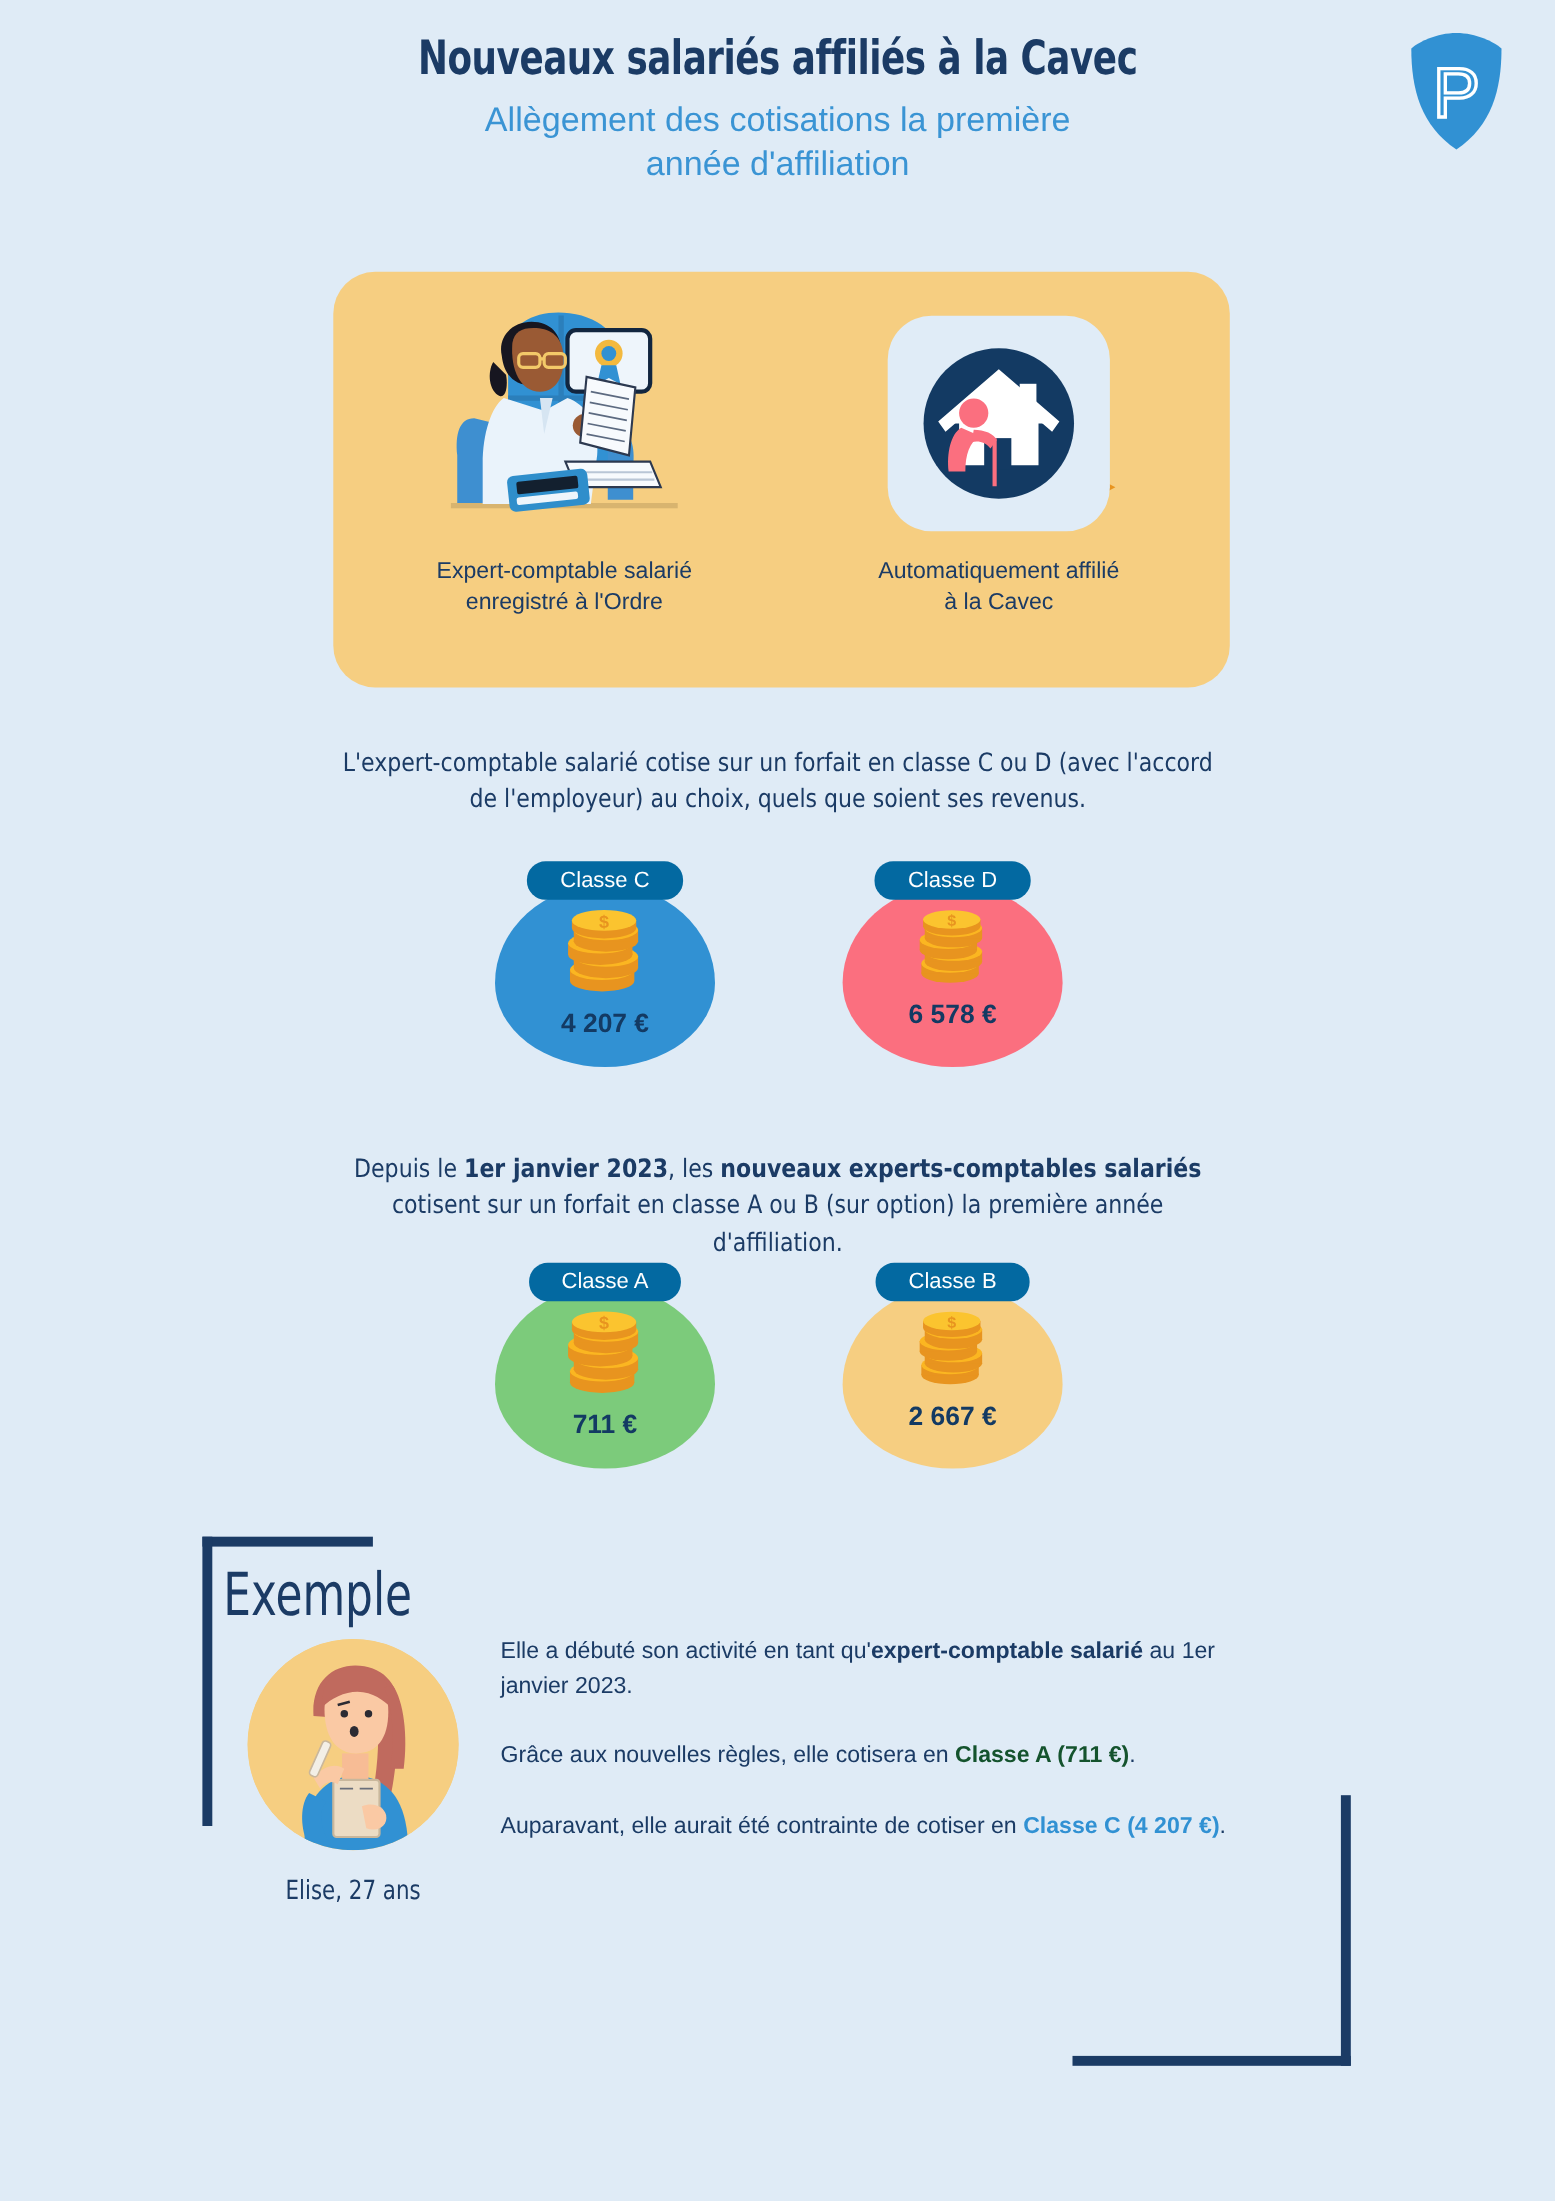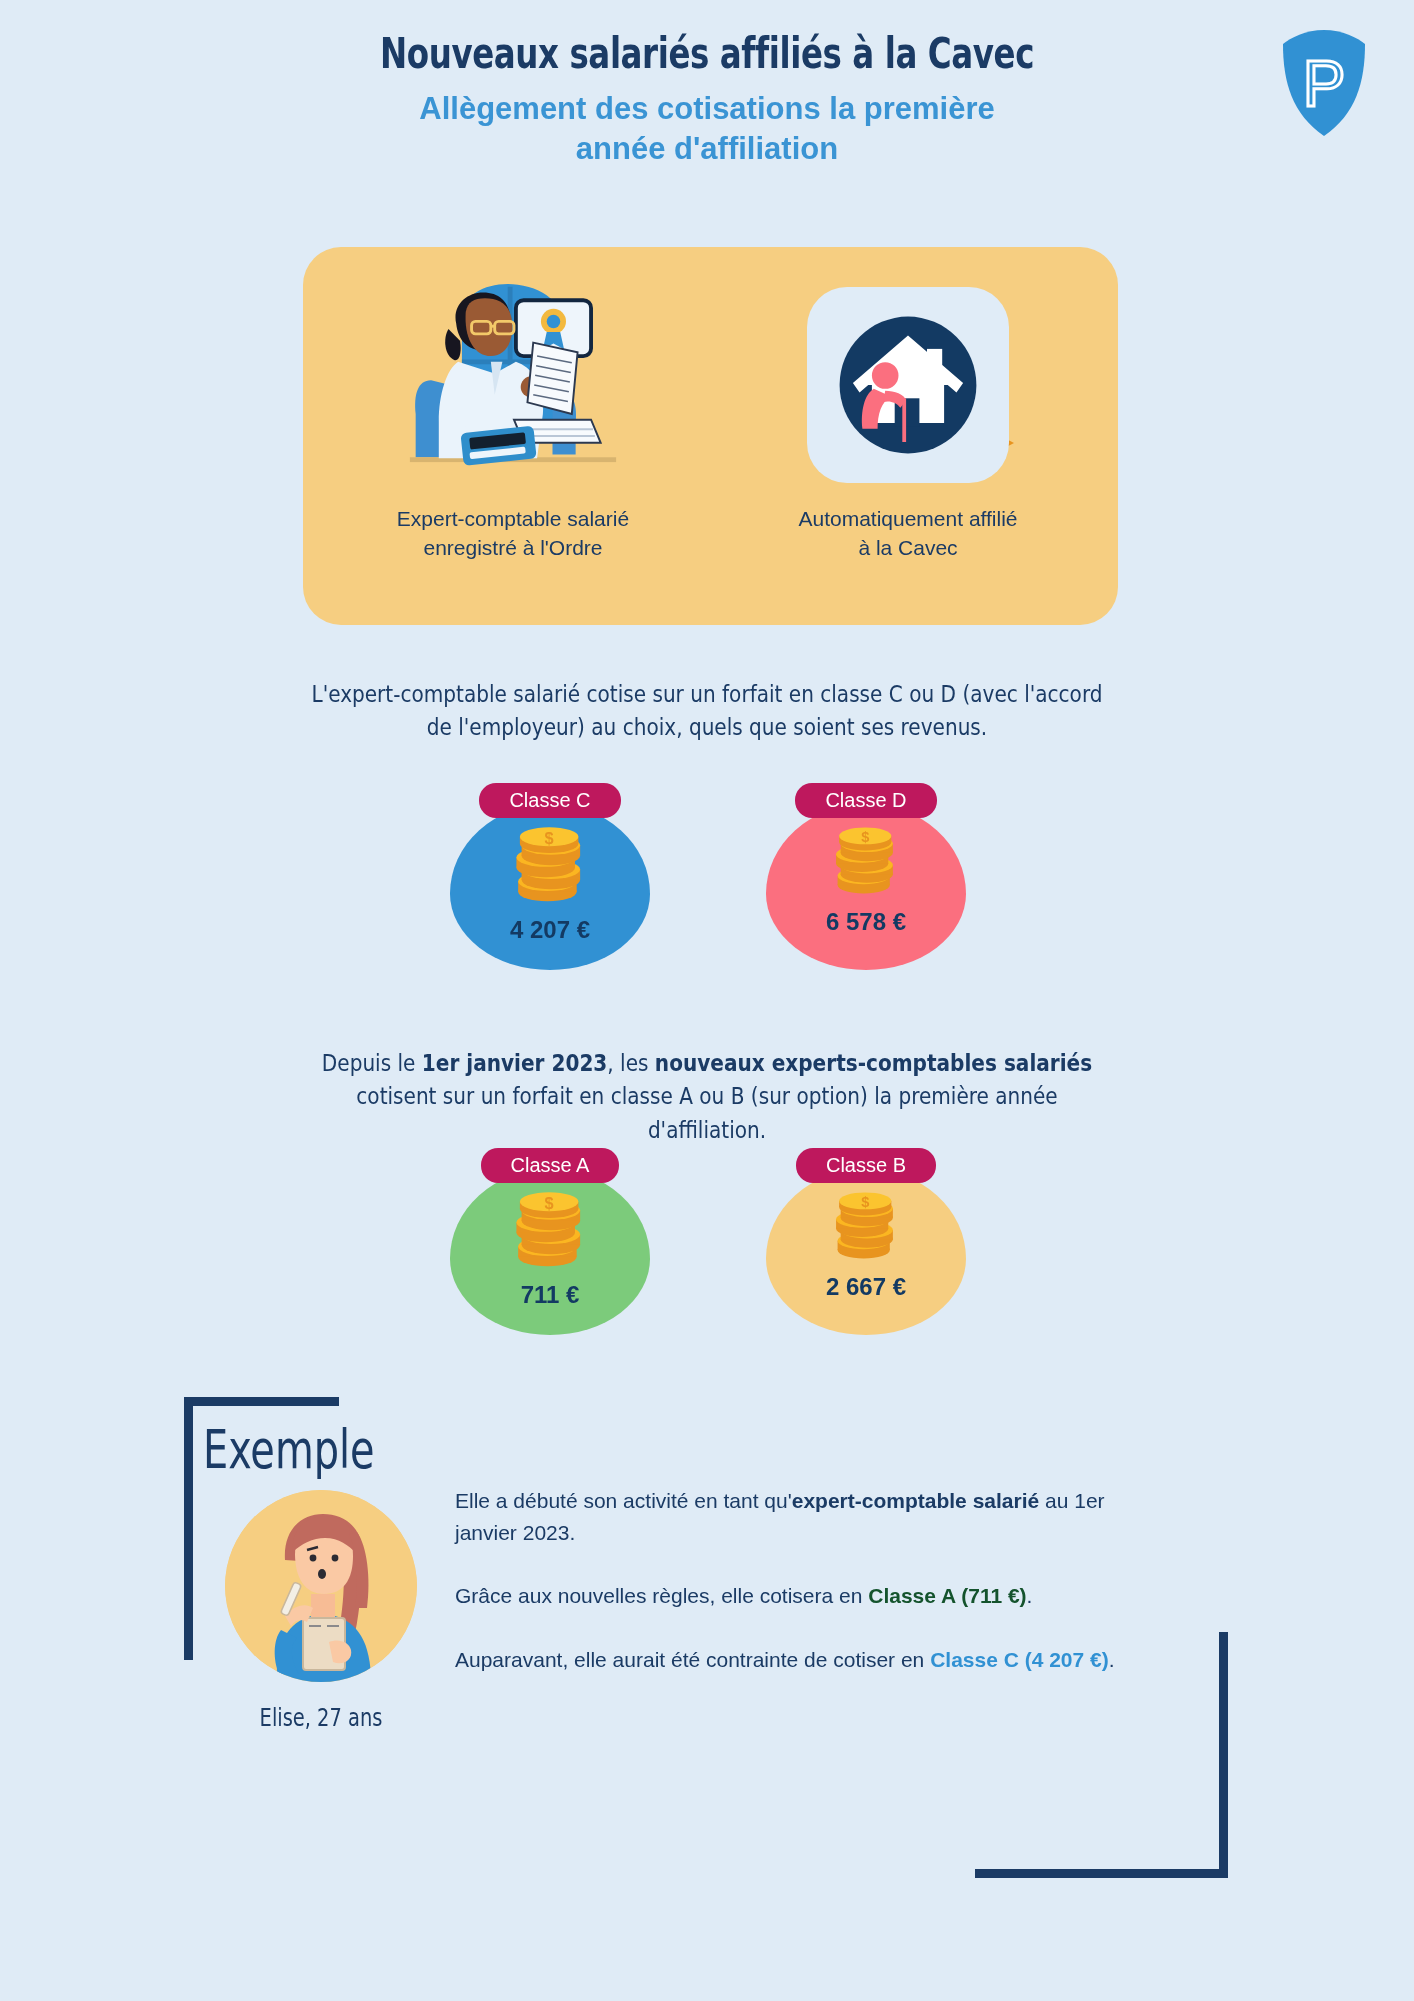--- a/index.html
+++ b/index.html
@@ -16,21 +16,21 @@
   
   .header { position: absolute; top: 30px; left: 0; width: 1414px; text-align: center; }
   .title {
     font-family: "DejaVu Sans Condensed", "Liberation Sans Narrow", "Liberation Sans", sans-serif;
     font-size: 43px; font-weight: 700; letter-spacing: -0.5px;
     color: #1b3b65; line-height: 1.1;
     transform: scaleX(0.84); transform-origin: center;
   }
   .subtitle {
     margin-top: 12px;
-    font-size: 31px; font-weight: 700; color: #3a94d4; line-height: 1.28;
+    font-size: 31px; font-weight: 400; color: #3a94d4; line-height: 1.28;
   }
 
   
   .logo { position: absolute; top: 28px; right: 44px; width: 92px; height: 110px; }
   .logo svg { display: block; }
 
   
   .panel {
     position: absolute; left: 303px; top: 247px; width: 815px; height: 378px;
     background: #f6ce81; border-radius: 38px;
@@ -62,21 +62,21 @@
   
   .classrow { position: absolute; left: 0; width: 1414px; height: 200px; }
   .classrow.cd { top: 783px; }
   .classrow.ab { top: 1148px; }
   .classbox { position: absolute; width: 212px; text-align: center; }
   .classbox.c { left: 444px; } .classbox.d { left: 760px; }
   .classbox.a { left: 444px; } .classbox.b { left: 760px; }
 
   .pill {
     position: relative; z-index: 3; display: inline-block;
-    background: #be185d; color: #ffffff; border-radius: 17px;
+    background: #0369a1; color: #ffffff; border-radius: 17px;
     font-size: 20px; padding: 5px 30px 6px; line-height: 1.2;
   }
   .bubble {
     position: relative; margin: -14px auto 0; width: 200px; height: 166px;
     border-radius: 50% 50% 50% 50% / 54% 54% 46% 46%;
     display: flex; flex-direction: column; align-items: center; justify-content: flex-start;
   }
   .bubble.blue   { background: #3191d3; }
   .bubble.coral  { background: #fb6f7f; }
   .bubble.green  { background: #7ccb7b; }

